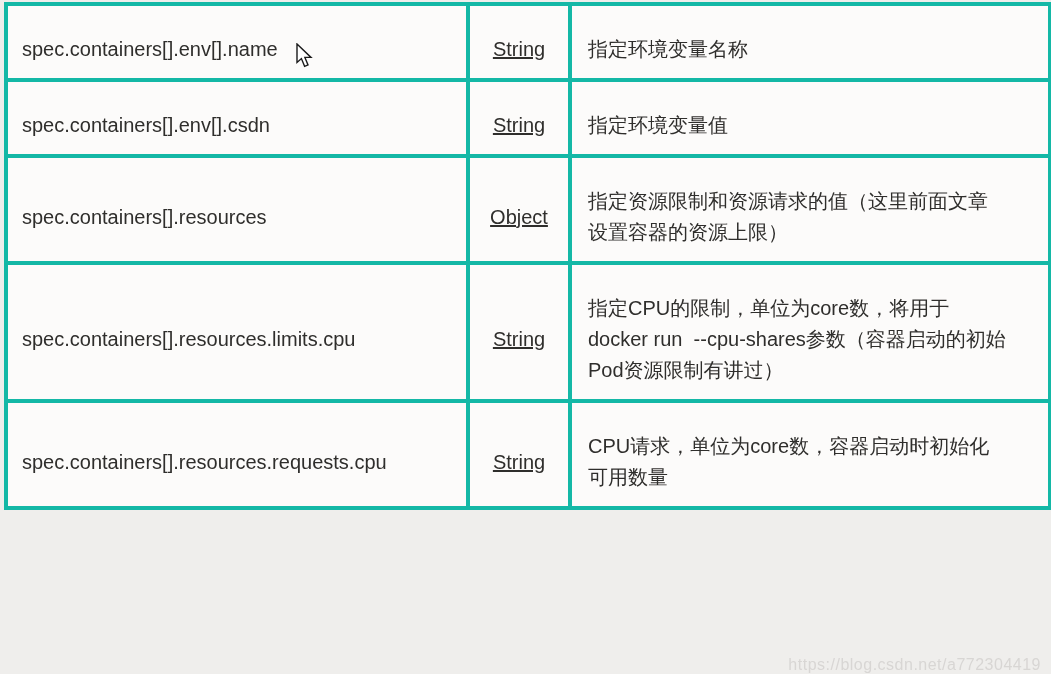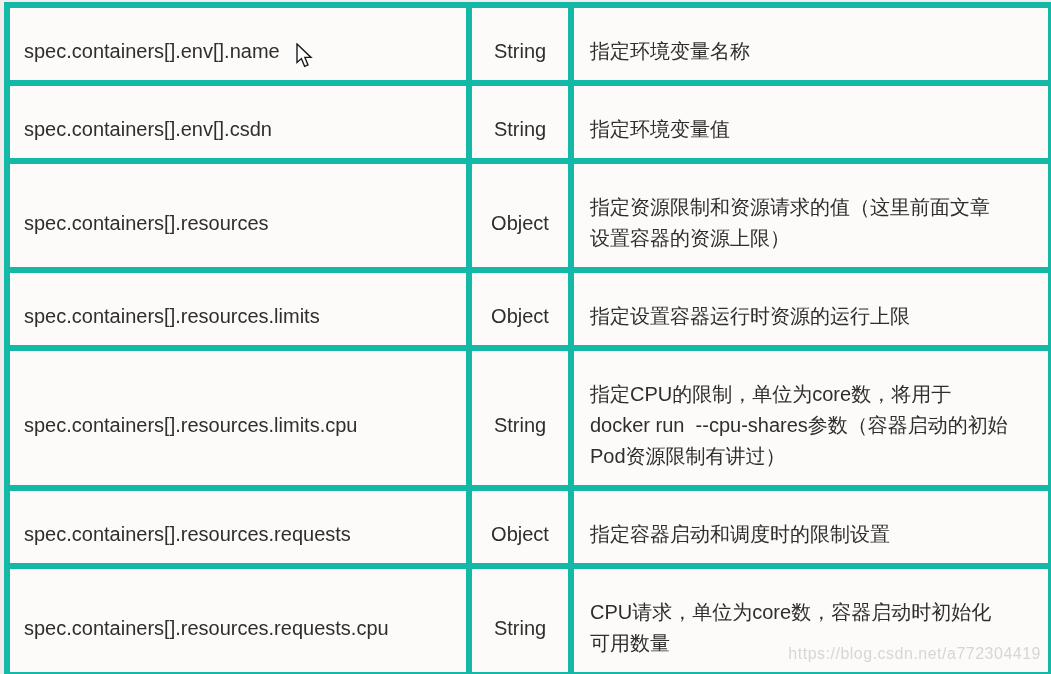--- a/index.html
+++ b/index.html
@@ -22,42 +22,43 @@
     background: #fcfbfa;
   }
   table.spec-table {
     width: 100%;
     border-collapse: collapse;
     table-layout: fixed;
     color: #2f2e2c;
     font-size: 20px;
   }
   table.spec-table td {
-    border: 6px solid #14b8a6;
+    border: 4px solid #14b8a6;
     vertical-align: middle;
     line-height: 31px;
     padding-top: 28px;
     padding-bottom: 13px;
   }
   td.cell-field {
     padding-left: 14px;
     padding-right: 6px;
   }
   td.cell-type {
     text-align: center;
+    text-decoration: underline;
   }
   td.cell-desc {
     padding-left: 16px;
     padding-right: 2px;
     white-space: pre-wrap;
   }
   .watermark {
     position: absolute;
     right: 10px;
-    bottom: 11px;
+    bottom: 0;
     font-size: 16px;
     letter-spacing: 0.5px;
     color: #d8d6d4;
   }
   .cursor {
     position: absolute;
     left: 296px;
     top: 43px;
     width: 17px;
     height: 26px;
@@ -85,35 +86,25 @@
     <td class="cell-type">String</td>
     <td class="cell-desc">指定环境变量值</td>
   </tr>
         <tr>
     <td class="cell-field">spec.containers[].resources</td>
     <td class="cell-type">Object</td>
     <td class="cell-desc">指定资源限制和资源请求的值（这里前面文章
 设置容器的资源上限）</td>
   </tr>
         <tr>
-    <td class="cell-field">spec.containers[].resources.limits</td>
-    <td class="cell-type">Object</td>
-    <td class="cell-desc">指定设置容器运行时资源的运行上限</td>
-  </tr>
-        <tr>
     <td class="cell-field">spec.containers[].resources.limits.cpu</td>
     <td class="cell-type">String</td>
     <td class="cell-desc">指定CPU的限制，单位为core数，将用于
 docker run  --cpu-shares参数（容器启动的初始
 Pod资源限制有讲过）</td>
-  </tr>
-        <tr>
-    <td class="cell-field">spec.containers[].resources.requests</td>
-    <td class="cell-type">Object</td>
-    <td class="cell-desc">指定容器启动和调度时的限制设置</td>
   </tr>
         <tr>
     <td class="cell-field">spec.containers[].resources.requests.cpu</td>
     <td class="cell-type">String</td>
     <td class="cell-desc">CPU请求，单位为core数，容器启动时初始化
 可用数量</td>
   </tr>
       </tbody>
   </table>
 </div>

